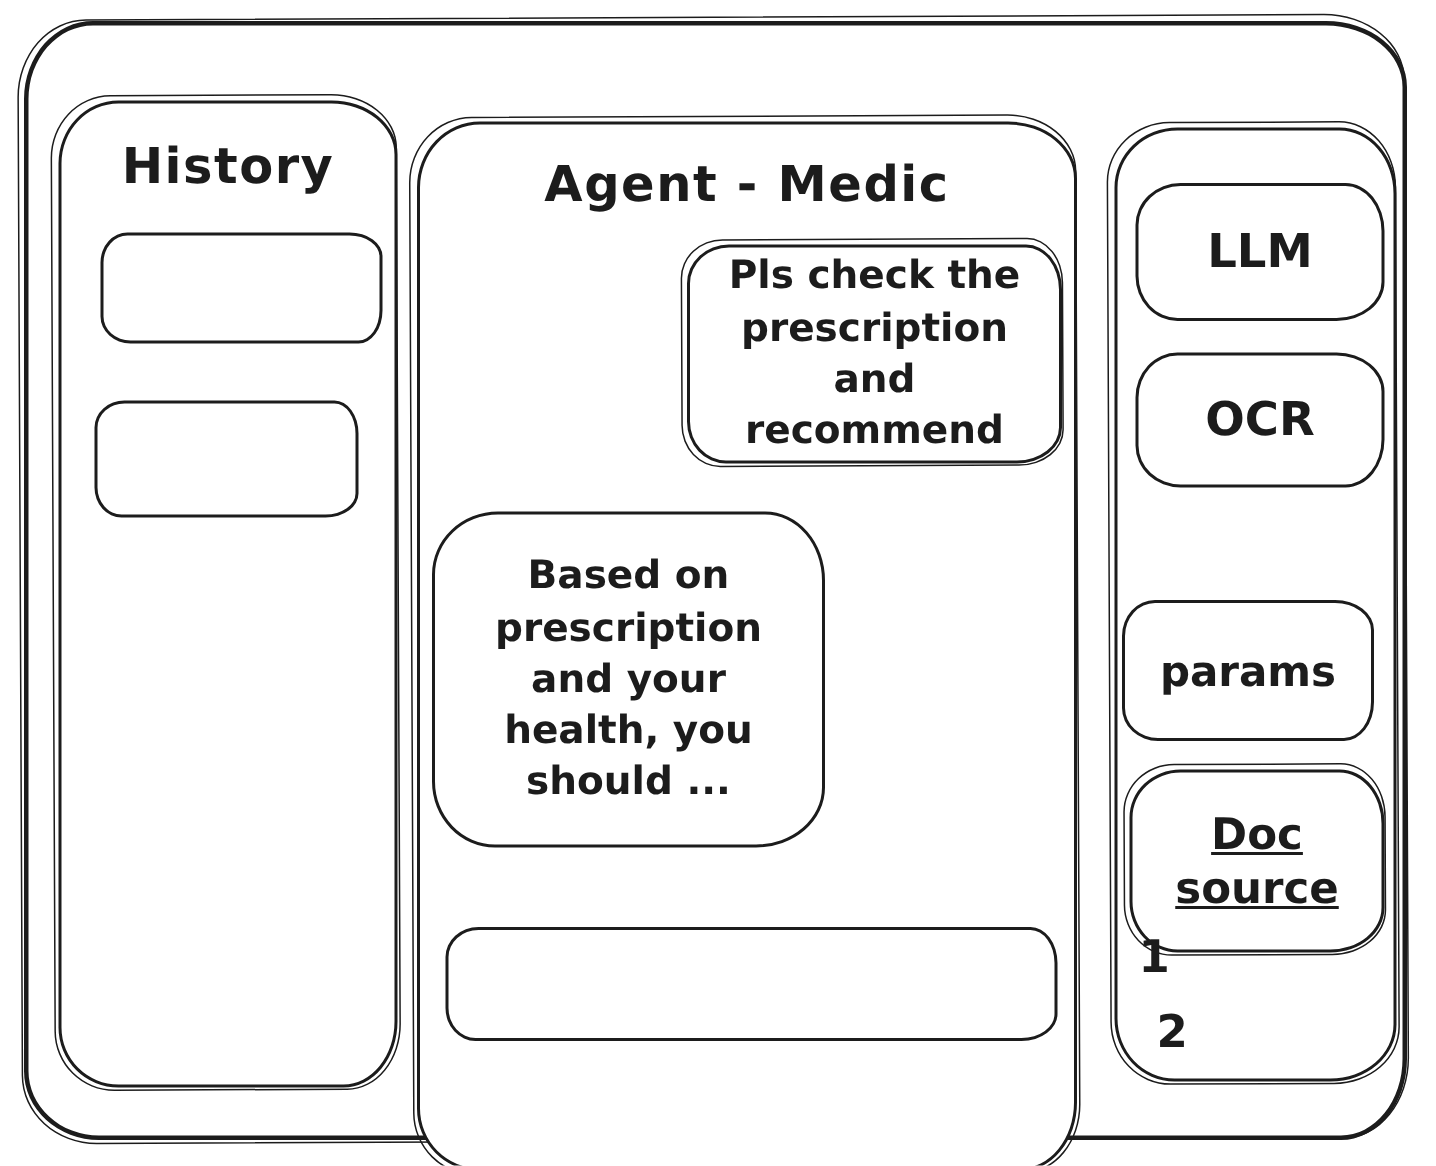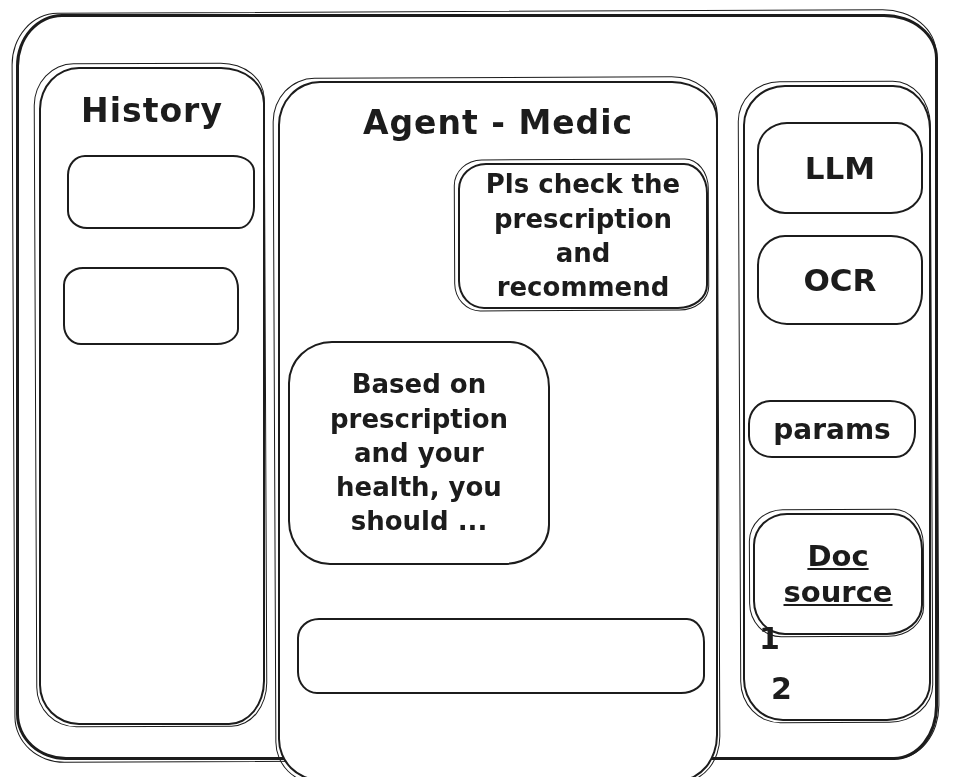--- a/index.html
+++ b/index.html
@@ -87,21 +87,21 @@
     display: flex; align-items: center; justify-content: center;
     font-family: inherit; color: var(--ink);
     font-weight: 600; text-align: center;
     white-space: pre-line; line-height: 1.25;
     cursor: pointer; padding: 0;
   }
   #tool-llm    { left: 12px; top: 35px;  width: 166px; height: 92px; font-size: 31px;
                  border-radius: 30px 26px 32px 28px / 28px 32px 26px 30px; }
   #tool-ocr    { left: 12px; top: 148px; width: 166px; height: 90px; font-size: 31px;
                  border-radius: 28px 32px 26px 30px / 30px 26px 32px 28px; }
-  #tool-params { left: 3px;  top: 313px; width: 168px; height: 58px; font-size: 28px;
+  #tool-params { left: 3px;  top: 313px; width: 168px; height: 94px; font-size: 28px;
                  border-radius: 22px 26px 20px 24px / 24px 20px 26px 22px; }
   #tool-doc    { left: 8px;  top: 426px; width: 170px; height: 122px; font-size: 29px;
                  border-radius: 34px 30px 36px 32px / 32px 36px 30px 34px; text-decoration: underline; }
   .doc-num {
     position: absolute;
     font-size: 30px; font-weight: 600;
   }
   #doc-num-1 { left: 14px; top: 534px; }
   #doc-num-2 { left: 26px; top: 584px; }
 </style>

